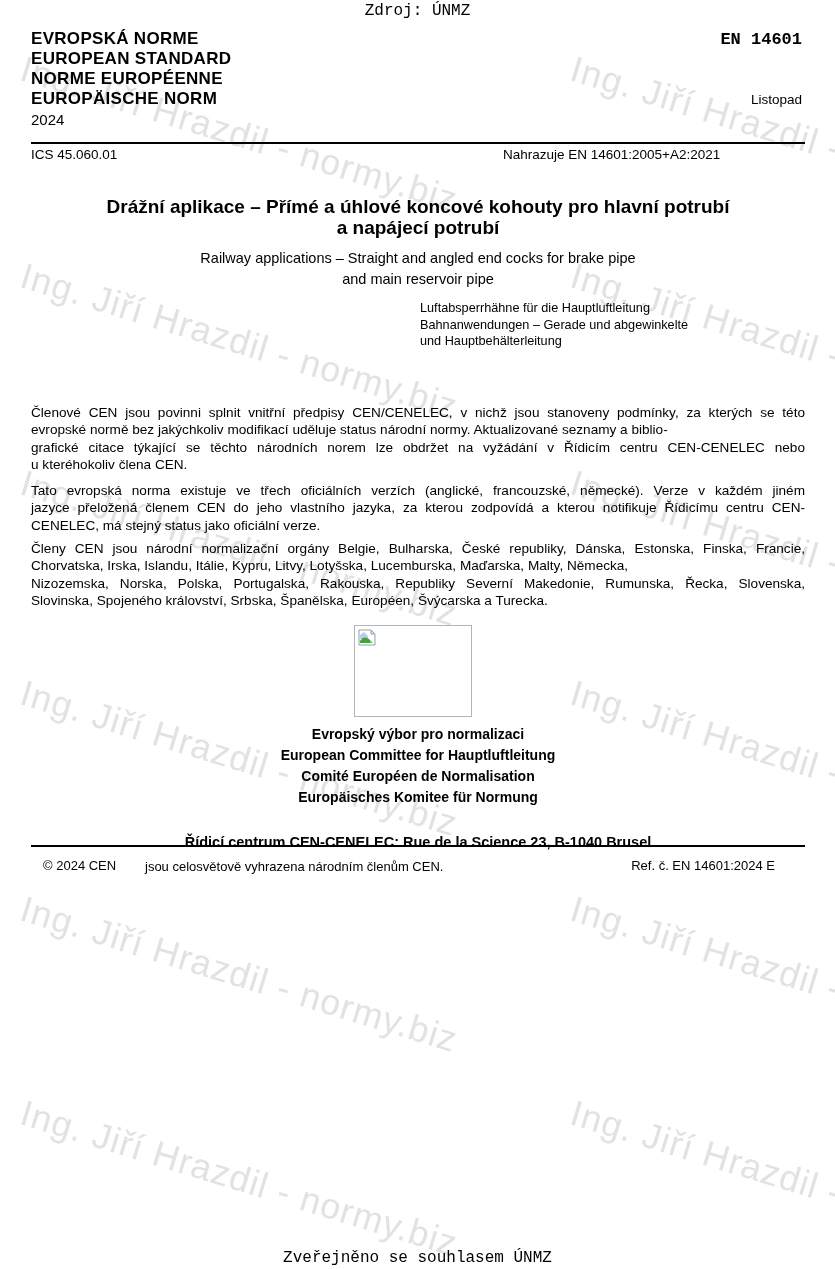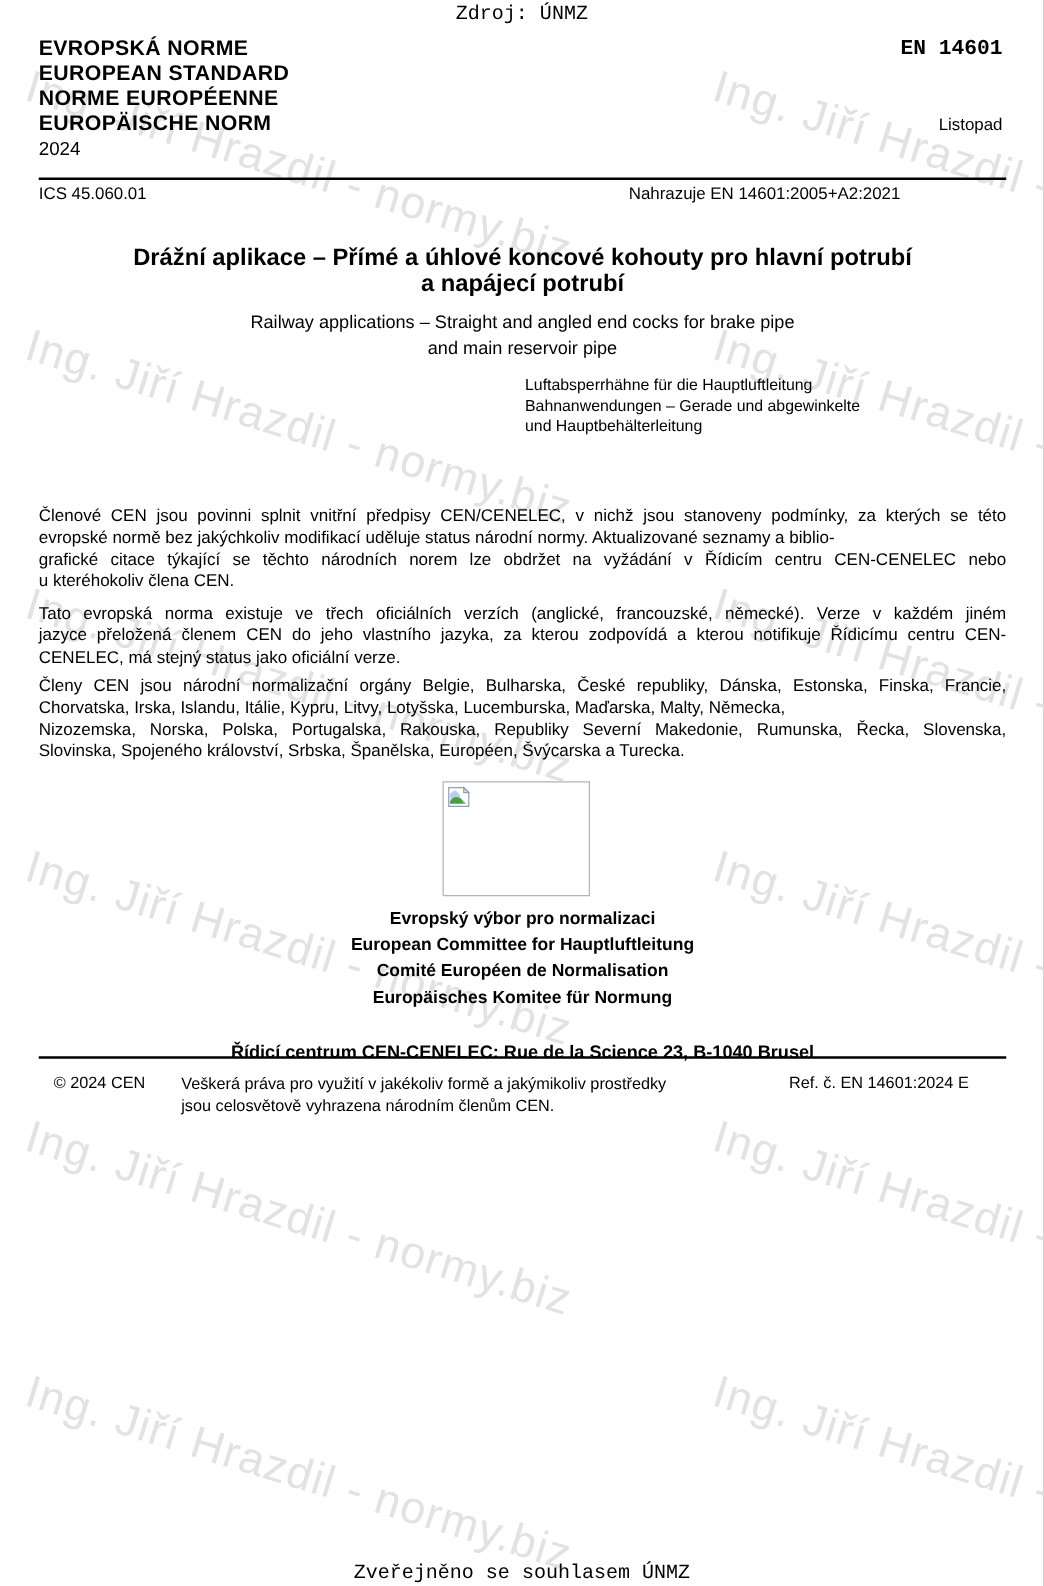--- a/index.html
+++ b/index.html
@@ -169,20 +169,19 @@
     <div>Comité Européen de Normalisation</div>
     <div>Europäisches Komitee für Normung</div>
   </div>
 
   <div class="address">Řídicí centrum CEN-CENELEC: Rue de la Science 23, B-1040 Brusel</div>
 
   <div class="rule rule-bottom"></div>
 
   <div class="footer-copy">© 2024 CEN</div>
   <div class="footer-rights">
-    <div>Veškerá práva pro využití v jakékoliv formě a jakýmikoliv prostředky</div>
     <div>jsou celosvětově vyhrazena národním členům CEN.</div>
   </div>
   <div class="footer-ref">Ref. č. EN 14601:2024 E</div>
 
   <div class="pub-note mono">Zveřejněno se souhlasem ÚNMZ</div>
 
 </div>
 
 </body></html>

